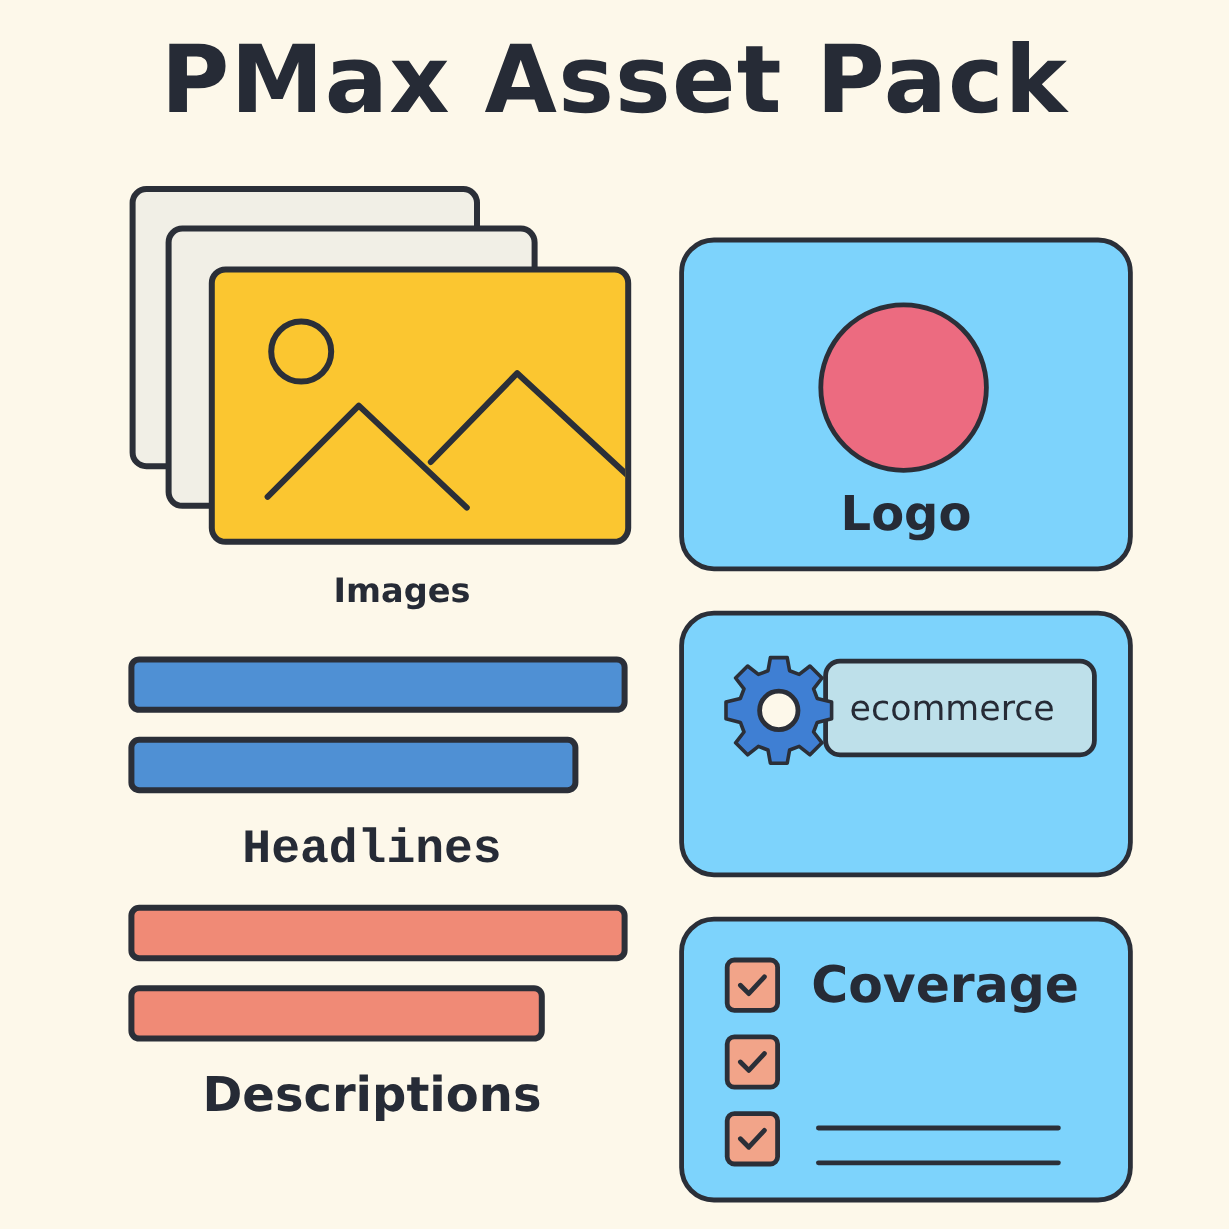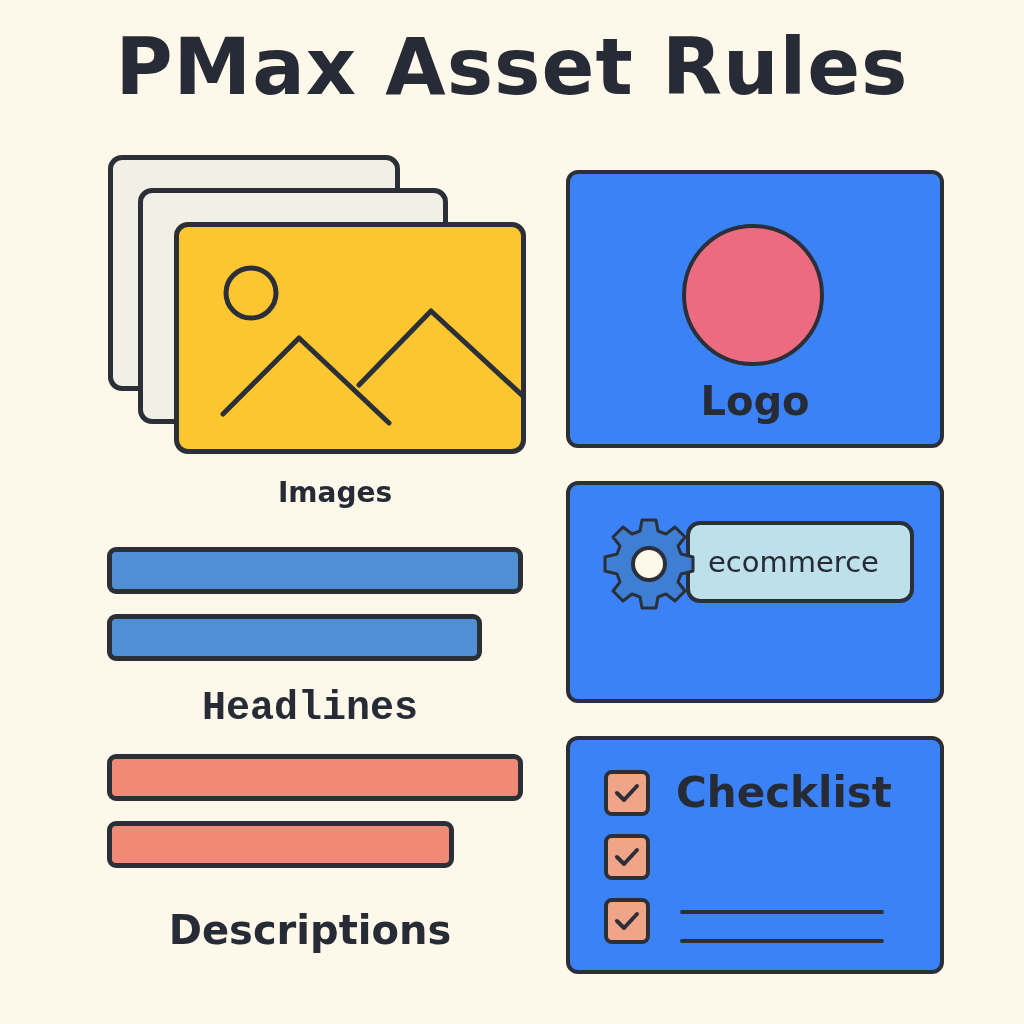--- a/index.html
+++ b/index.html
@@ -15,31 +15,31 @@
     font-size: 78px; font-weight: bold; letter-spacing: 1px; color: #262b36;
   }
   .card {
     background: #f1efe6; border: 5px solid #2b2f38; border-radius: 14px; box-sizing: border-box;
   }
   .photo {
     background: #fbc630; border: 5px solid #2b2f38; border-radius: 14px; box-sizing: border-box; overflow: hidden;
   }
   .label { font-weight: bold; color: #262b36; text-align: center; }
   .bar { border: 5px solid #2b2f38; border-radius: 9px; box-sizing: border-box; }
-  .panel { border: 4px solid #2b2f38; border-radius: 12px; box-sizing: border-box; background: #3b82f6; }
+  .panel { border: 4px solid #2b2f38; border-radius: 29px; box-sizing: border-box; background: #7dd3fc; margin-top: 28px; }
   .chk {
     width: 46px; height: 46px; border: 4px solid #2b2f38; border-radius: 8px; box-sizing: border-box;
     background: #f2a489; display: flex; align-items: center; justify-content: center;
   }
   .line { height: 4px; background: #2b2f38; border-radius: 2px; }
 </style>
 </head>
 <body>
 
-<div class="abs title">PMax Asset Rules</div>
+<div class="abs title">PMax Asset Pack</div>
 
 <div>
   <div class="abs card" style="left:108px;top:155px;width:292px;height:236px;"></div>
   <div class="abs card" style="left:138px;top:188px;width:310px;height:236px;"></div>
   <div class="abs photo" style="left:174px;top:222px;width:352px;height:232px;">
     <svg width="342" height="222" viewBox="0 0 342 222" style="position:absolute;left:0;top:0;">
       <circle cx="72" cy="66" r="25" fill="none" stroke="#2b2f38" stroke-width="5"></circle>
       <polyline points="44,187 120,111 210,196" fill="none" stroke="#2b2f38" stroke-width="5" stroke-linecap="round" stroke-linejoin="round"></polyline>
       <polyline points="180,158 252,84 345,170" fill="none" stroke="#2b2f38" stroke-width="5" stroke-linecap="round" stroke-linejoin="round"></polyline>
     </svg>
@@ -49,21 +49,21 @@
 
 <div>
   <div class="abs bar" style="left:107px;top:547px;width:416px;height:47px;background:#4f90d4;"></div>
   <div class="abs bar" style="left:107px;top:614px;width:375px;height:47px;background:#4f90d4;"></div>
   <div class="abs label" style="left:160px;top:686px;width:300px;font-size:40px;font-family:Liberation Mono, monospace;">Headlines</div>
 </div>
 
 <div>
   <div class="abs bar" style="left:107px;top:754px;width:416px;height:47px;background:#f08a76;"></div>
   <div class="abs bar" style="left:107px;top:821px;width:347px;height:47px;background:#f08a76;"></div>
-  <div class="abs label" style="left:140px;top:890px;width:340px;font-size:40px;margin-top:17px;">Descriptions</div>
+  <div class="abs label" style="left:140px;top:890px;width:340px;font-size:40px;">Descriptions</div>
 </div>
 
 <div class="abs panel" style="left:566px;top:170px;width:378px;height:278px;">
   <div class="abs" style="left:112px;top:50px;width:142px;height:142px;border-radius:50%;background:#ec6b80;border:4px solid #2b2f38;box-sizing:border-box;"></div>
   <div class="abs label" style="left:0;top:204px;width:370px;font-size:40px;">Logo</div>
 </div>
 
 <div class="abs panel" style="left:566px;top:481px;width:378px;height:222px;padding-left:44px;">
   <div class="abs" style="left:116px;top:36px;width:228px;height:82px;background:#bee0ea;border:4px solid #2b2f38;border-radius:14px;box-sizing:border-box;">
     <div style="position:absolute;left:18px;top:0;line-height:74px;font-size:29px;color:#262b36;">ecommerce</div>
@@ -85,16 +85,16 @@
   <div class="abs chk" style="left:34px;top:94px;">
     <svg width="30" height="30" viewBox="0 0 30 30">
         <polyline points="5,15 12,22 25,8" fill="none" stroke="#2b2f38" stroke-width="4" stroke-linecap="round" stroke-linejoin="round"></polyline>
       </svg>
   </div>
   <div class="abs chk" style="left:34px;top:158px;">
     <svg width="30" height="30" viewBox="0 0 30 30">
         <polyline points="5,15 12,22 25,8" fill="none" stroke="#2b2f38" stroke-width="4" stroke-linecap="round" stroke-linejoin="round"></polyline>
       </svg>
   </div>
-  <div class="abs label" style="left:106px;top:28px;font-size:42px;text-align:left;">Checklist</div>
+  <div class="abs label" style="left:106px;top:28px;font-size:42px;text-align:left;">Coverage</div>
   <div class="abs line" style="left:110px;top:170px;width:204px;"></div>
   <div class="abs line" style="left:110px;top:199px;width:204px;"></div>
 </div>
 
 </body></html>

